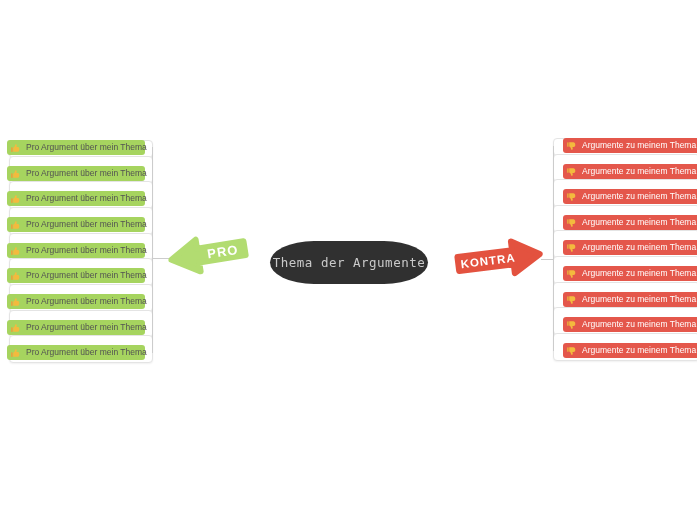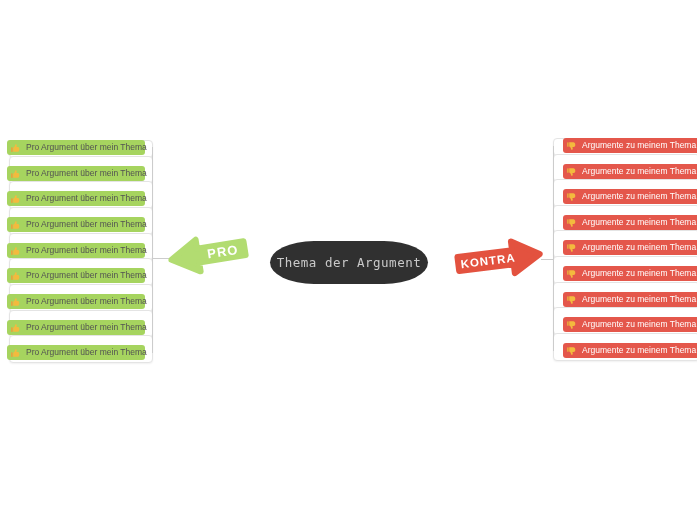--- a/index.html
+++ b/index.html
@@ -271,16 +271,16 @@
     <polygon points="4,20 31,4 31,13 78,13 78,27 31,27 31,36"></polygon>
     <text x="56" y="24.5" font-size="13">PRO</text>
   </svg>
 
   <svg class="arrow arrow-kontra" width="90" height="40" viewBox="0 0 90 40">
     <polygon points="4,13 59,13 59,4 86,20 59,36 59,27 4,27"></polygon>
     <text x="34" y="24.5" font-size="11.5">KONTRA</text>
   </svg>
 
   <div class="root">
-    <span>Thema der Argument</span>
+    <span>Thema der Argumente</span>
   </div>
 
 </div>
 
 </body></html>

